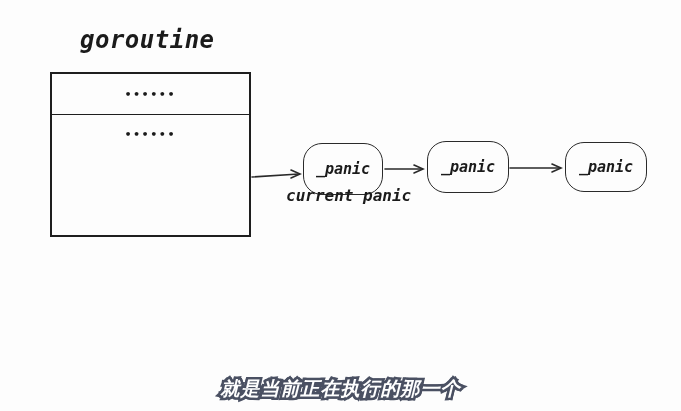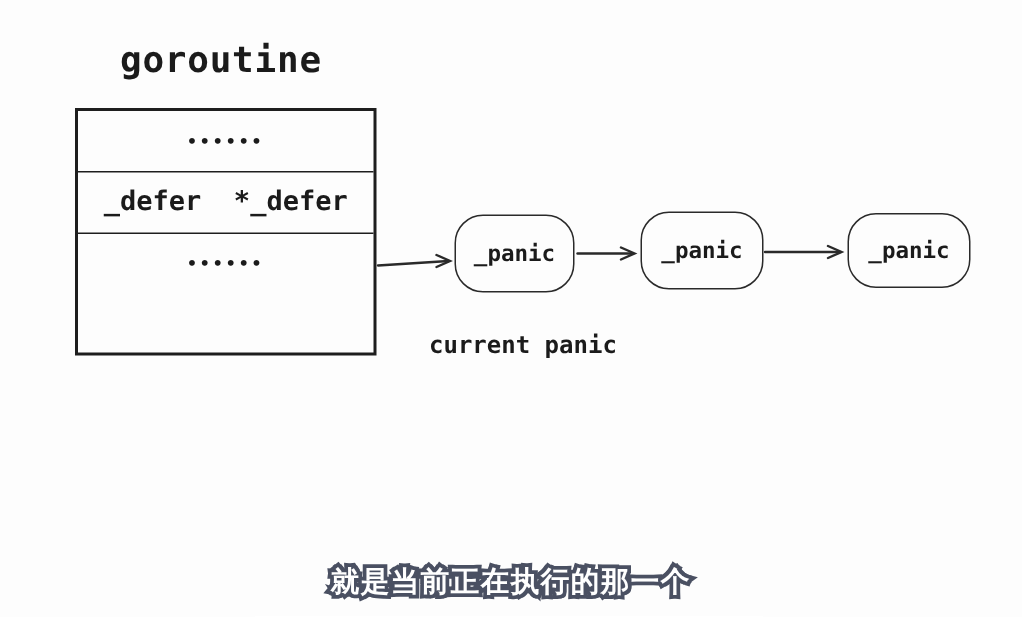--- a/index.html
+++ b/index.html
@@ -8,20 +8,21 @@
     background: #ffffff;
   }
   .stage {
     position: relative;
     width: 681px;
     height: 411px;
     background: #fdfdfd;
     overflow: hidden;
     font-family: "DejaVu Sans Mono", monospace;
     color: #1b1b1b;
+    font-style: italic;
   }
 
   
   .diagram-title {
     position: absolute;
     left: 80px;
     top: 26px;
     font-size: 24px;
     font-weight: 700;
     letter-spacing: 0.5px;
@@ -70,21 +71,21 @@
     font-weight: 700;
     white-space: pre;
   }
   .pbox-1 { left: 303px; top: 143px; width: 80px; height: 52px; }
   .pbox-2 { left: 427px; top: 141px; width: 82px; height: 52px; }
   .pbox-3 { left: 565px; top: 142px; width: 82px; height: 50px; }
 
   .current-panic-label {
     position: absolute;
     left: 286px;
-    top: 220px;
+    top: 186px;
     font-size: 16px;
     font-weight: 700;
     white-space: pre;
   }
 
   
   .arrows {
     position: absolute;
     left: 0;
     top: 0;
@@ -128,23 +129,20 @@
 <body>
 
 <div class="stage">
 
   <div class="diagram-title">goroutine</div>
 
   <div class="gtable">
     <div class="grow dots">
       <span>••••••</span>
     </div>
-    <div class="grow">
-      <span>_defer  *_defer</span>
-    </div>
     <div class="grow dots">
       <span>••••••</span>
     </div>
   </div>
 
   <svg class="arrows" viewBox="0 0 681 411" xmlns="http://www.w3.org/2000/svg">
     <g stroke="#2a2a2a" stroke-width="1.6" fill="none" stroke-linecap="round">
       <path d="M252,177 L299,174"></path>
       <path d="M291,170 L300,174 L291,178"></path>
     </g>

